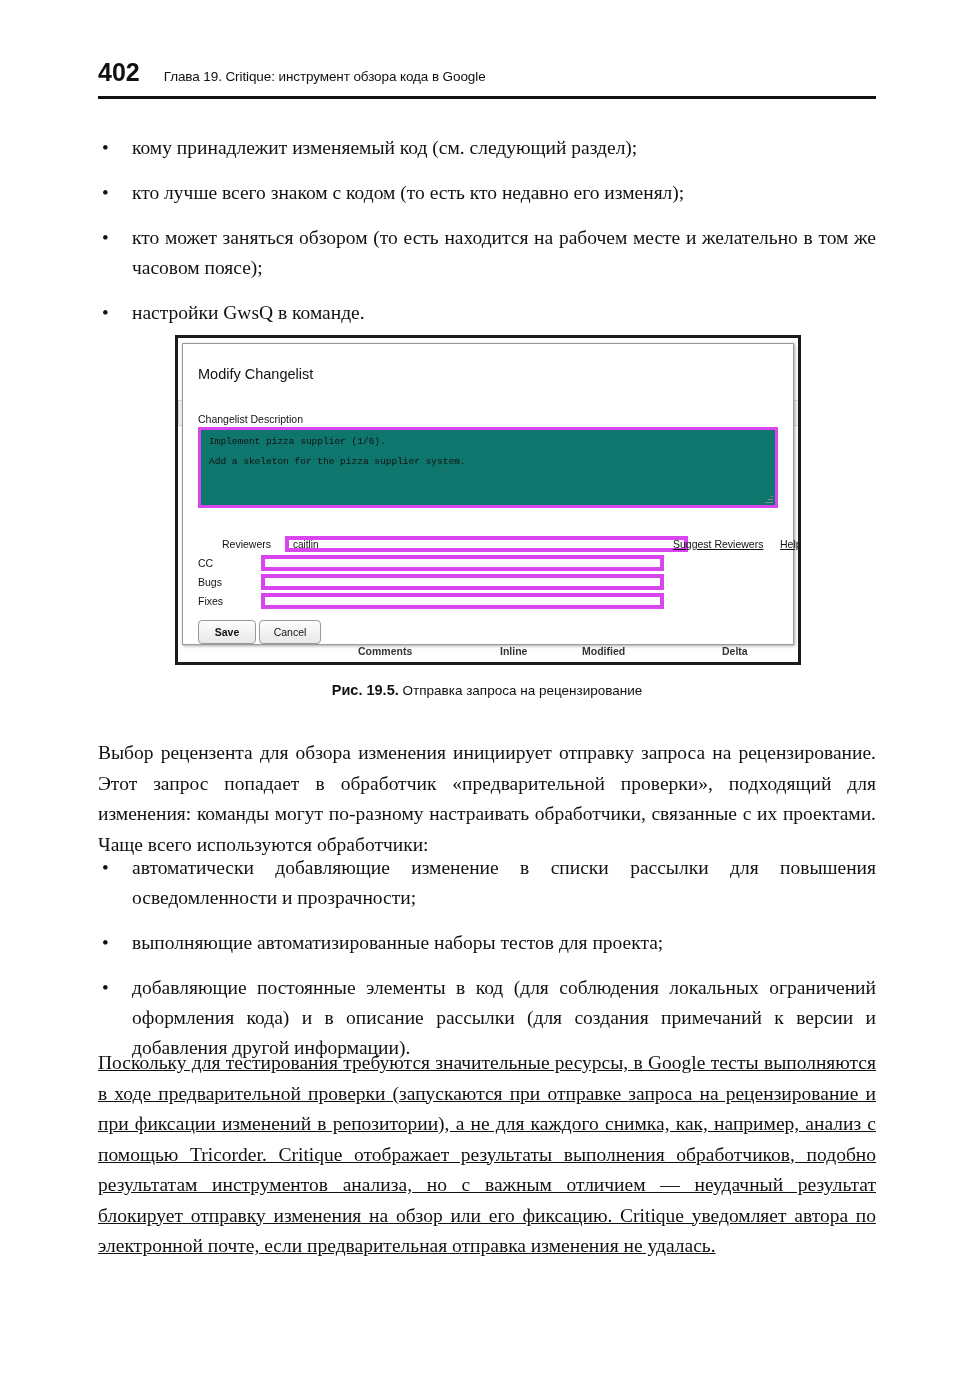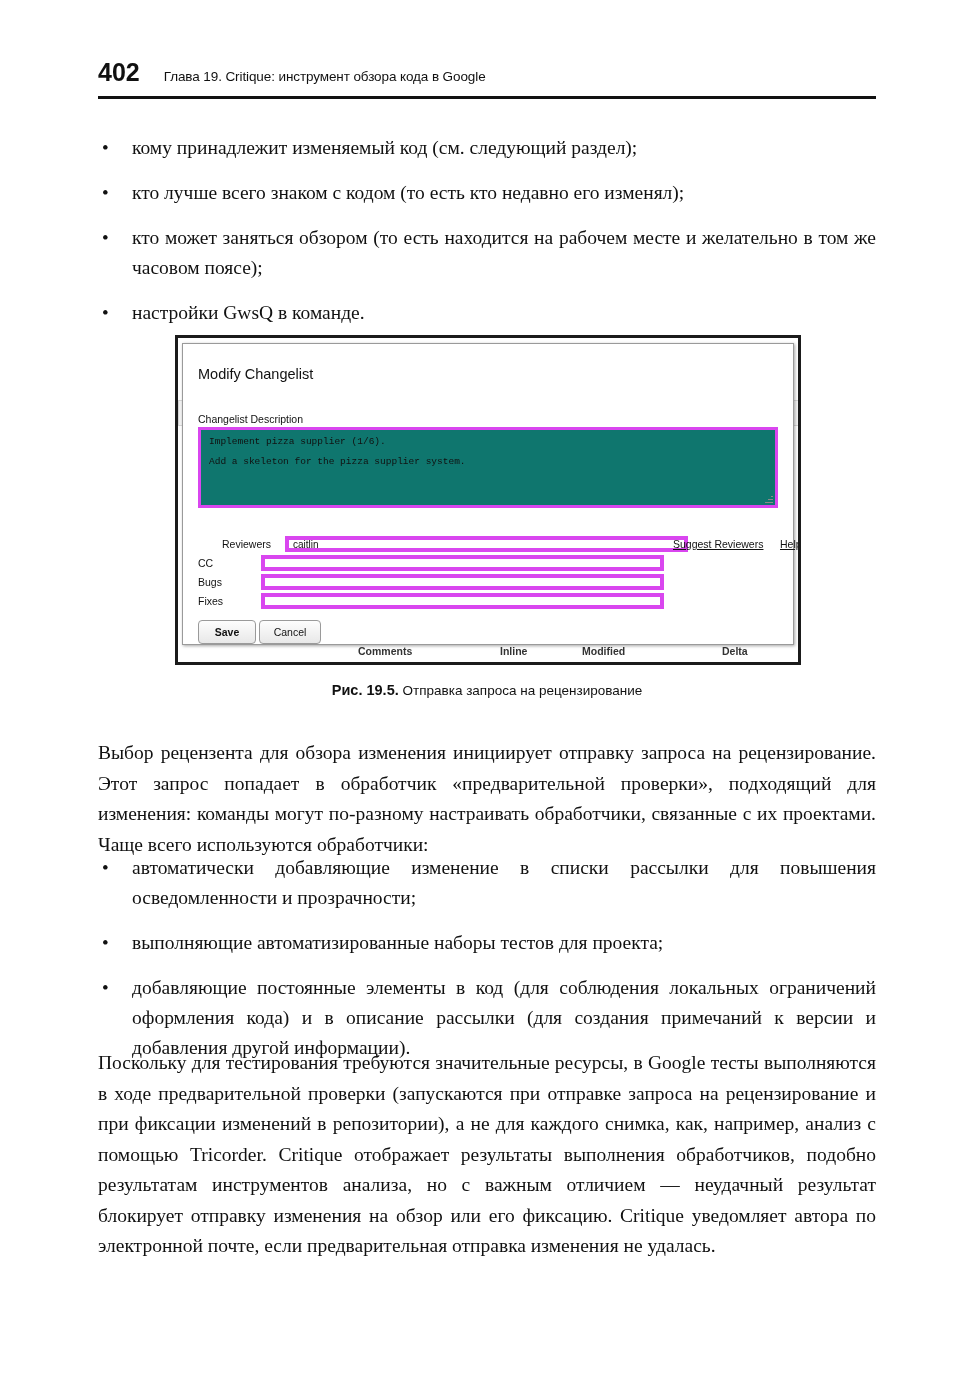--- a/index.html
+++ b/index.html
@@ -278,21 +278,21 @@
     position: absolute;
     left: 98px;
     width: 778px;
     font-size: 19.5px;
     line-height: 30.5px;
     text-align: justify;
     color: #111;
     text-indent: 0;
   }
   #para-1 { top: 738px; }
-  #para-2 { top: 1048px; }
+  #para-2 { top: 1048px; text-decoration: underline; }
 </style>
 </head>
 <body>
 
 <div class="page">
 
   <div class="header">
     <div class="folio">402</div>
     <div class="running-head">Глава 19. Critique: инструмент обзора кода в Google</div>
   </div>

